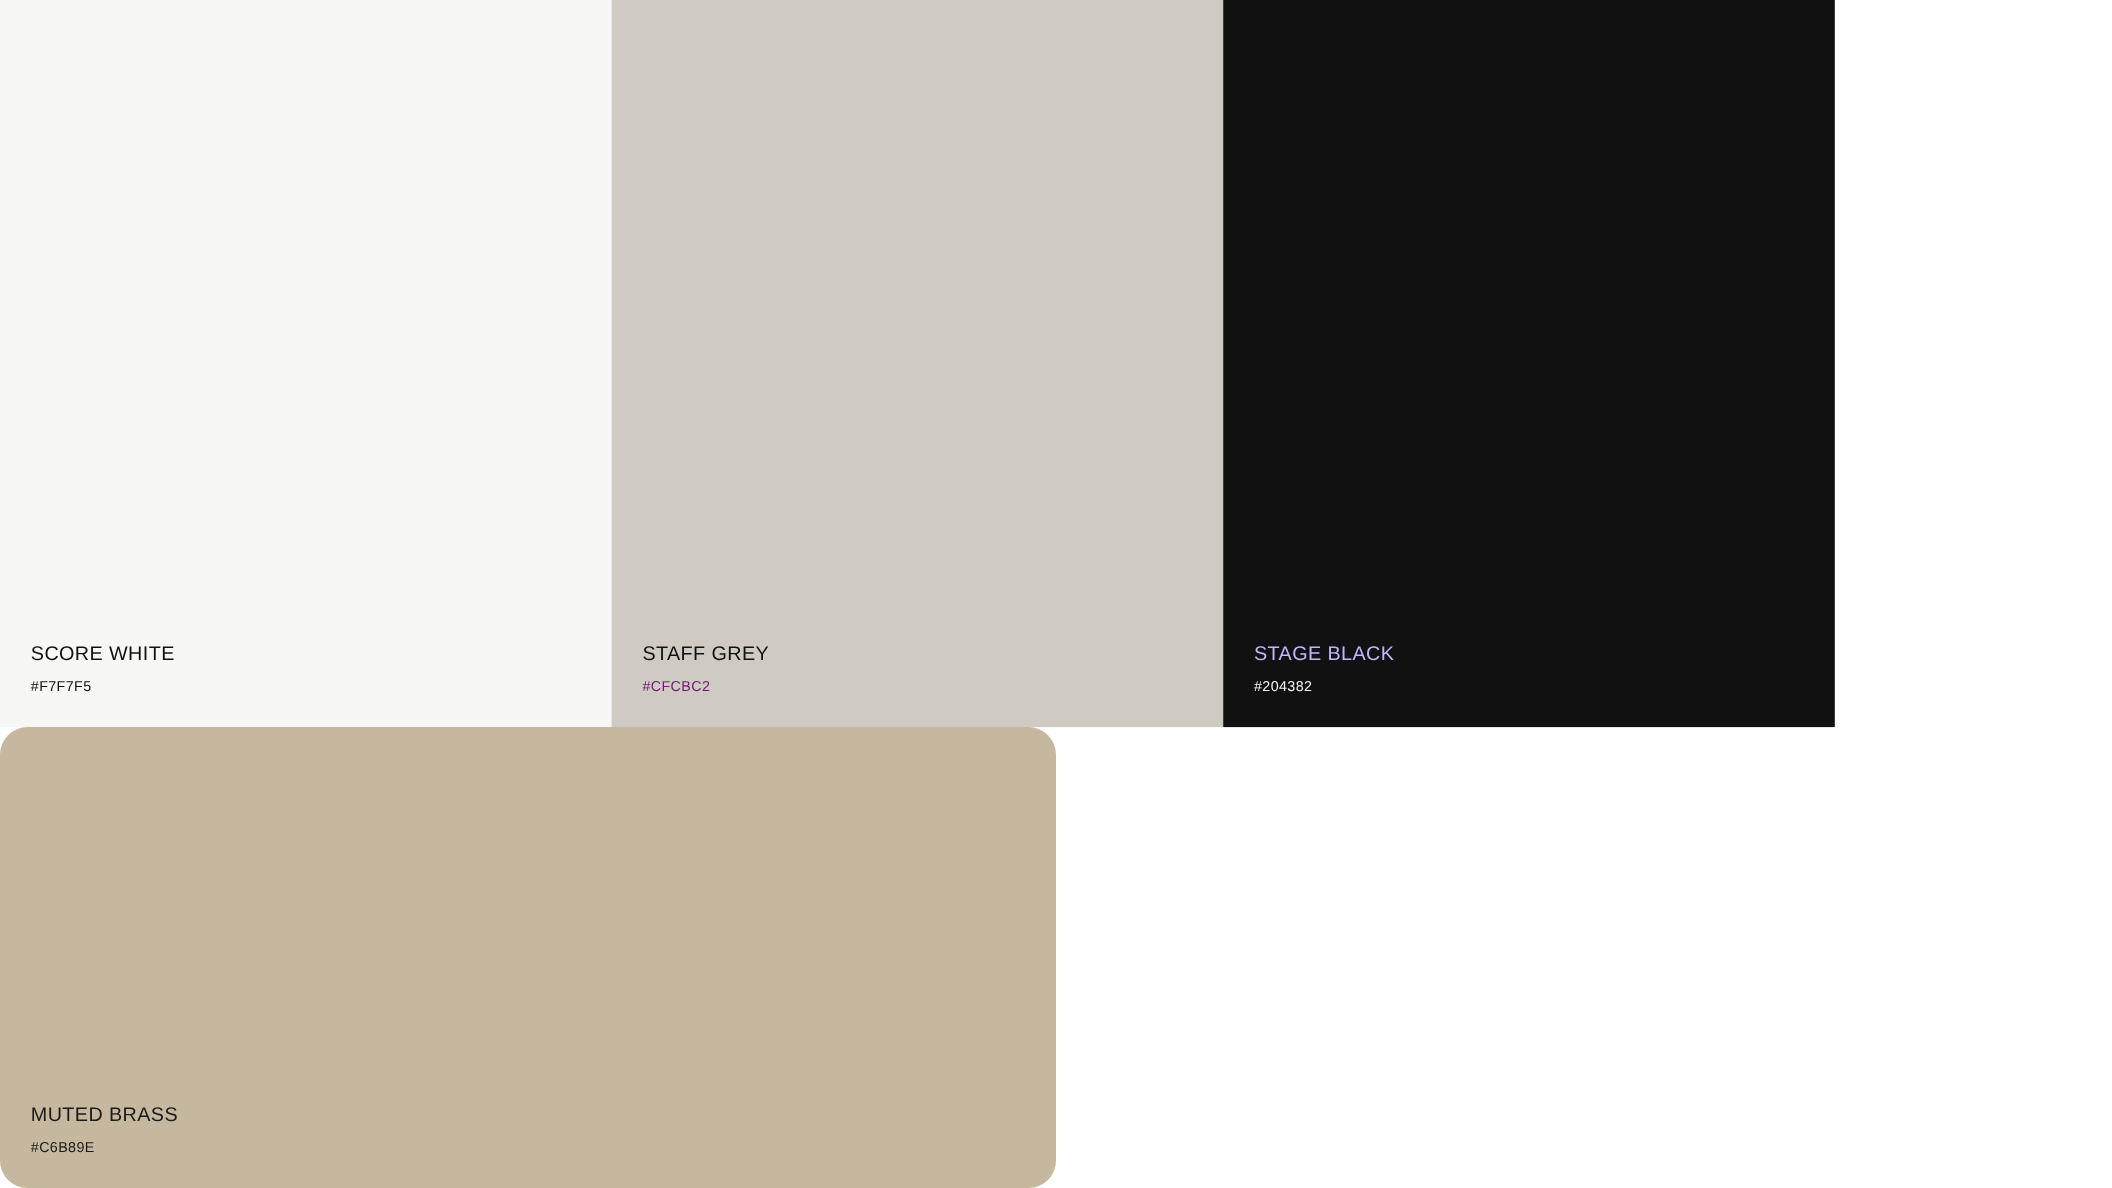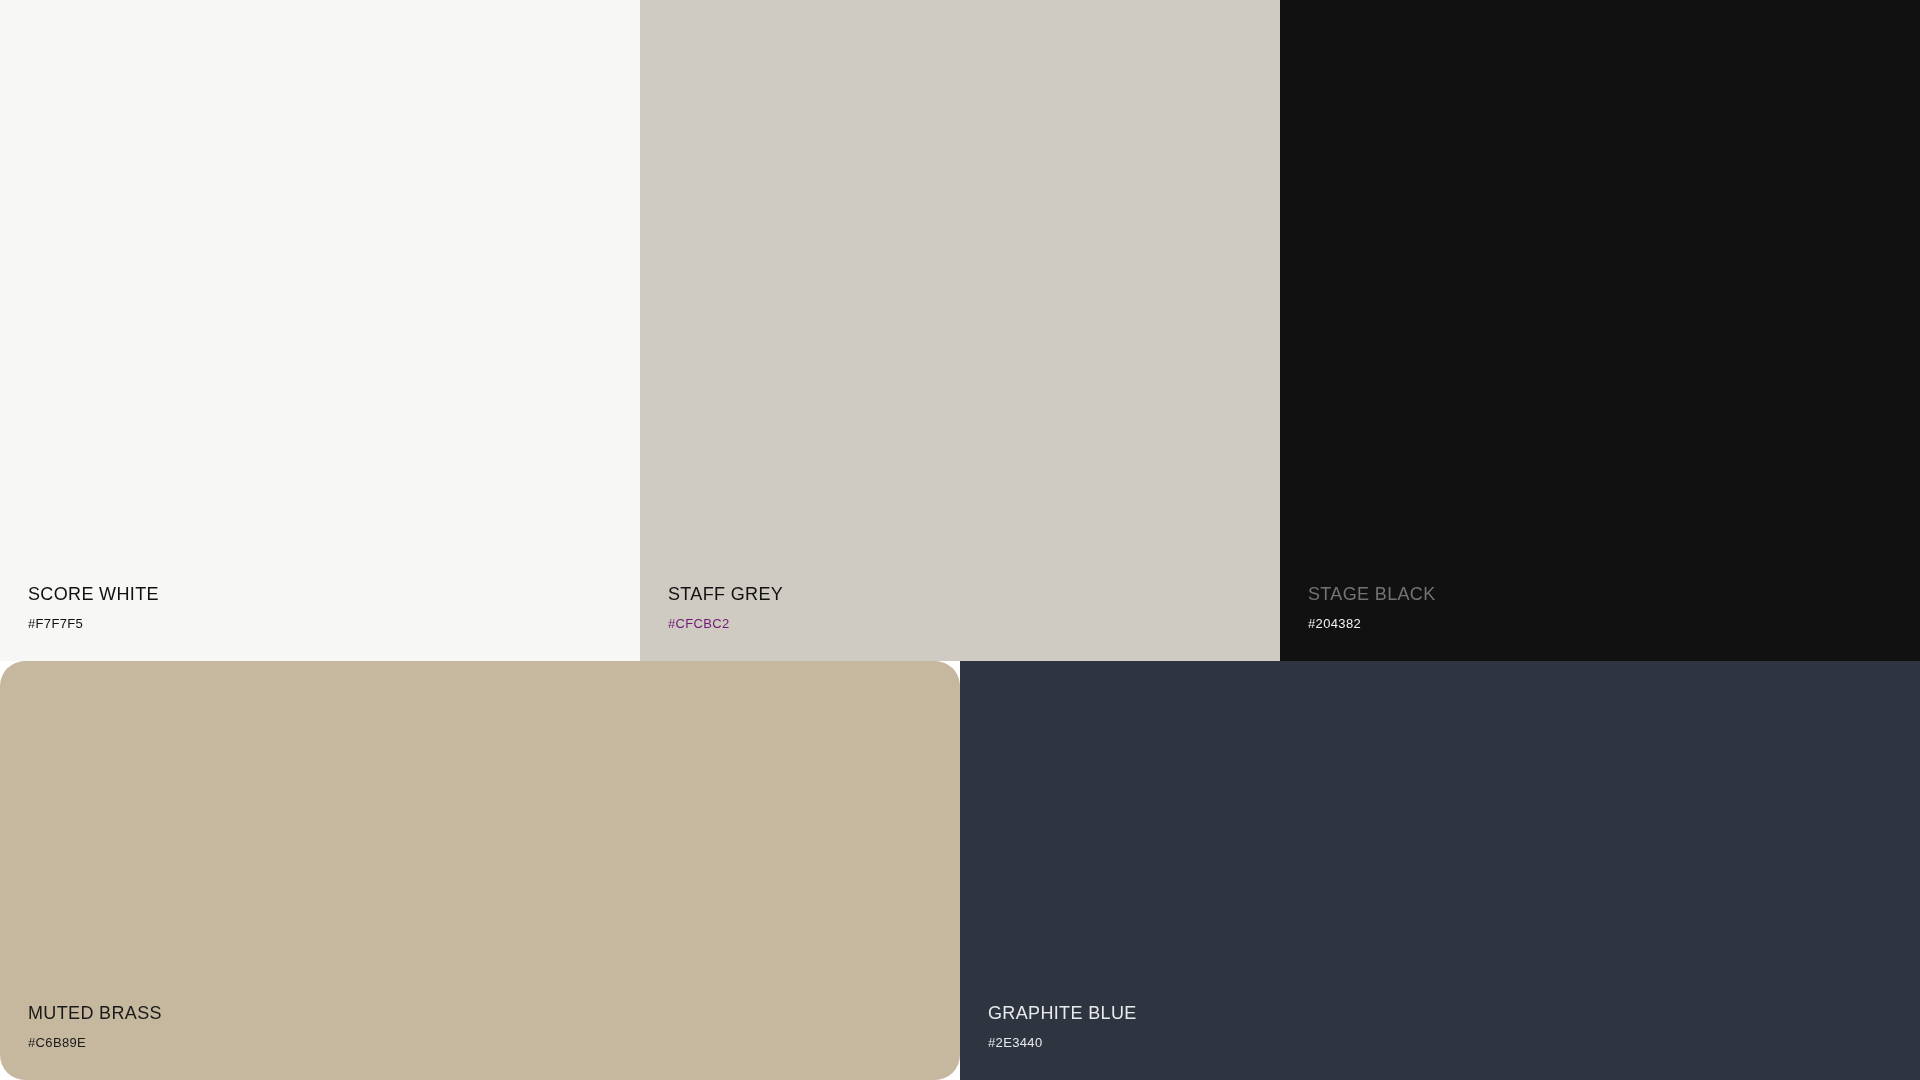--- a/index.html
+++ b/index.html
@@ -7,21 +7,21 @@
     margin: 0;
     padding: 0;
     width: 1920px;
     height: 1080px;
     overflow: hidden;
     background: #ffffff;
     font-family: "Liberation Sans", sans-serif;
   }
 
   #palette-board {
-    width: 1920px;
+    width: 1668px;
     height: 1080px;
     display: flex;
     flex-direction: column;
   }
 
   .palette-row {
     display: flex;
     flex-direction: row;
     width: 100%;
   }
@@ -84,38 +84,32 @@
 
     <div class="swatch" id="swatch-staff-grey" style="background-color: rgb(207, 203, 194);">
       <div class="swatch-caption">
         <span class="swatch-name" style="color: rgb(17, 17, 17);">STAFF GREY</span>
         <span class="swatch-hex" style="color: #701a75;">#CFCBC2</span>
       </div>
     </div>
 
     <div class="swatch" id="swatch-stage-black" style="background-color: rgb(17, 17, 17);">
       <div class="swatch-caption">
-        <span class="swatch-name" style="color: #737373;">STAGE BLACK</span>
+        <span class="swatch-name" style="color: #c4b5fd;">STAGE BLACK</span>
         <span class="swatch-hex" style="color: rgb(242, 242, 240);">#204382</span>
       </div>
     </div>
 
   </div>
 
   <div class="palette-row" id="palette-row-bottom">
 
     <div class="swatch" id="swatch-muted-brass" style="background-color: rgb(198, 184, 158); border-radius: 25px;">
       <div class="swatch-caption">
         <span class="swatch-name" style="color: rgb(26, 26, 26);">MUTED BRASS</span>
         <span class="swatch-hex" style="color: rgb(26, 26, 26);">#C6B89E</span>
       </div>
     </div>
 
-    <div class="swatch" id="swatch-graphite-blue" style="background-color: rgb(46, 52, 64);">
-      <div class="swatch-caption">
-        <span class="swatch-name" style="color: rgb(232, 234, 237);">GRAPHITE BLUE</span>
-        <span class="swatch-hex" style="color: rgb(232, 234, 237);">#2E3440</span>
-      </div>
-    </div>
 
   </div>
 
 </div>
 
 </body></html>

